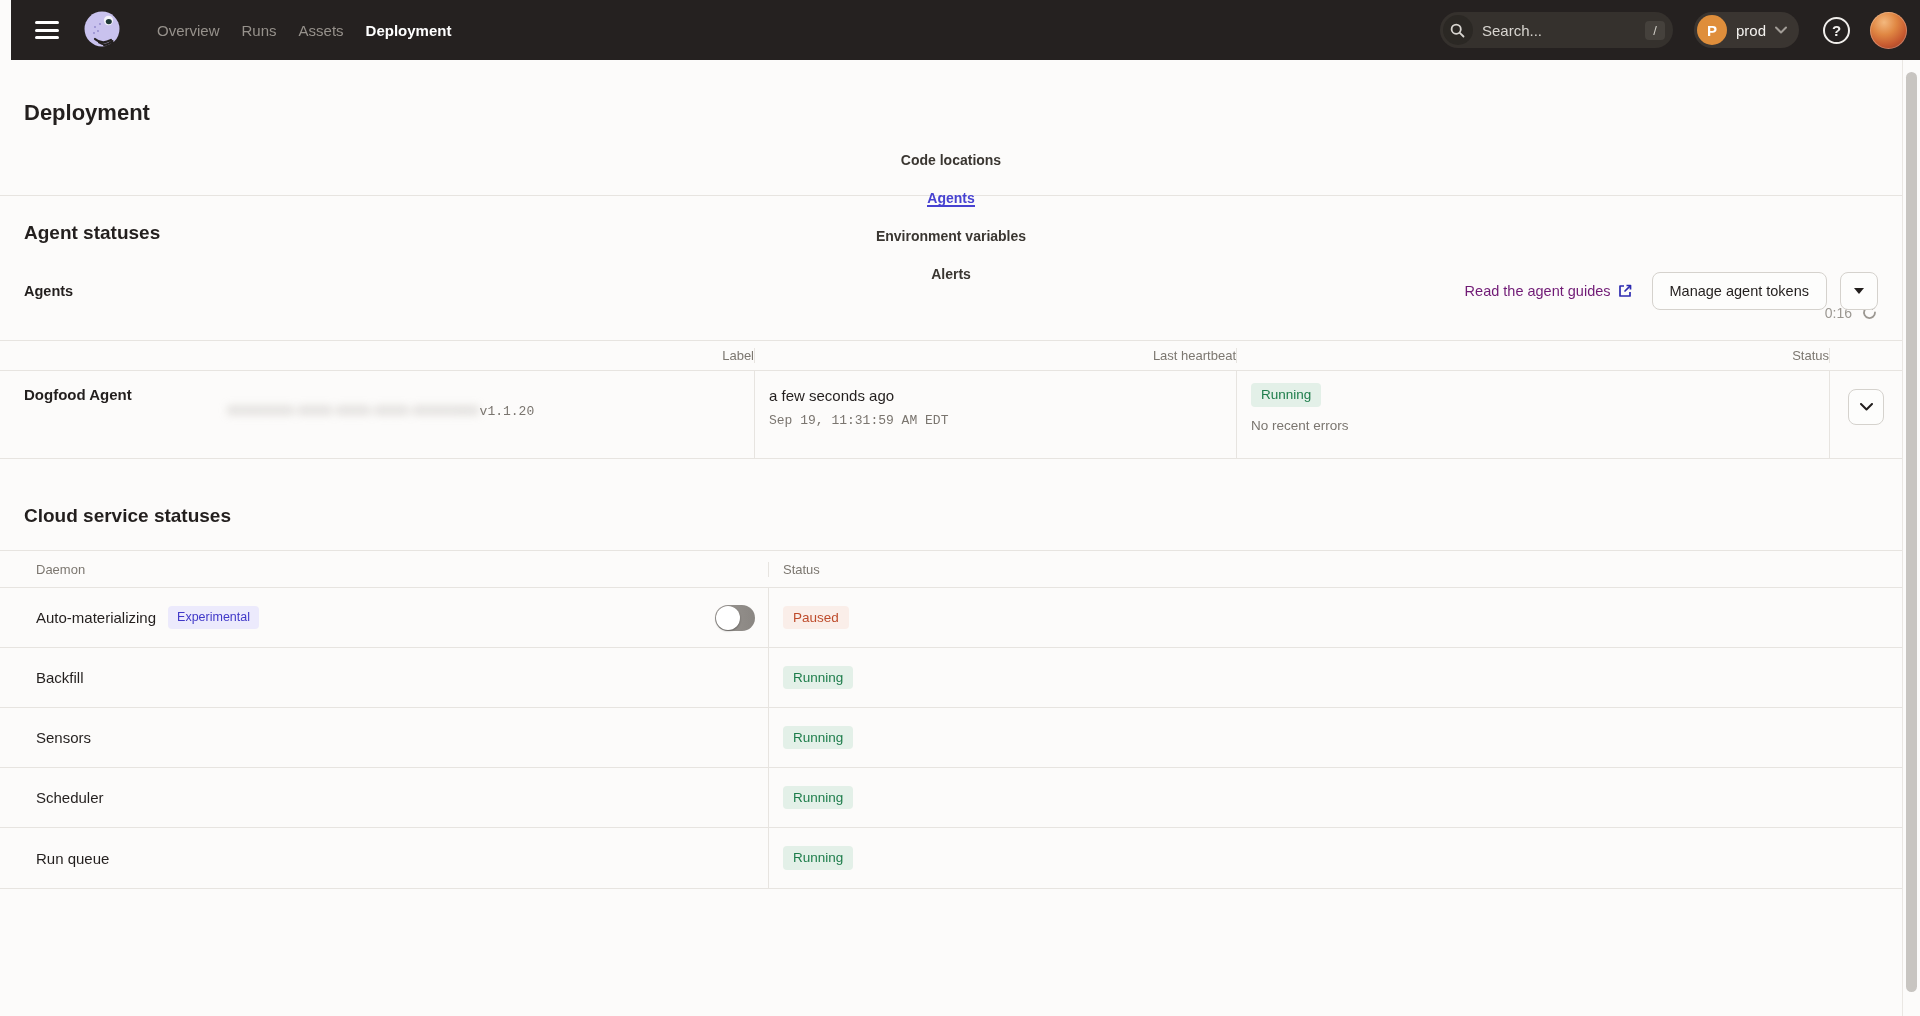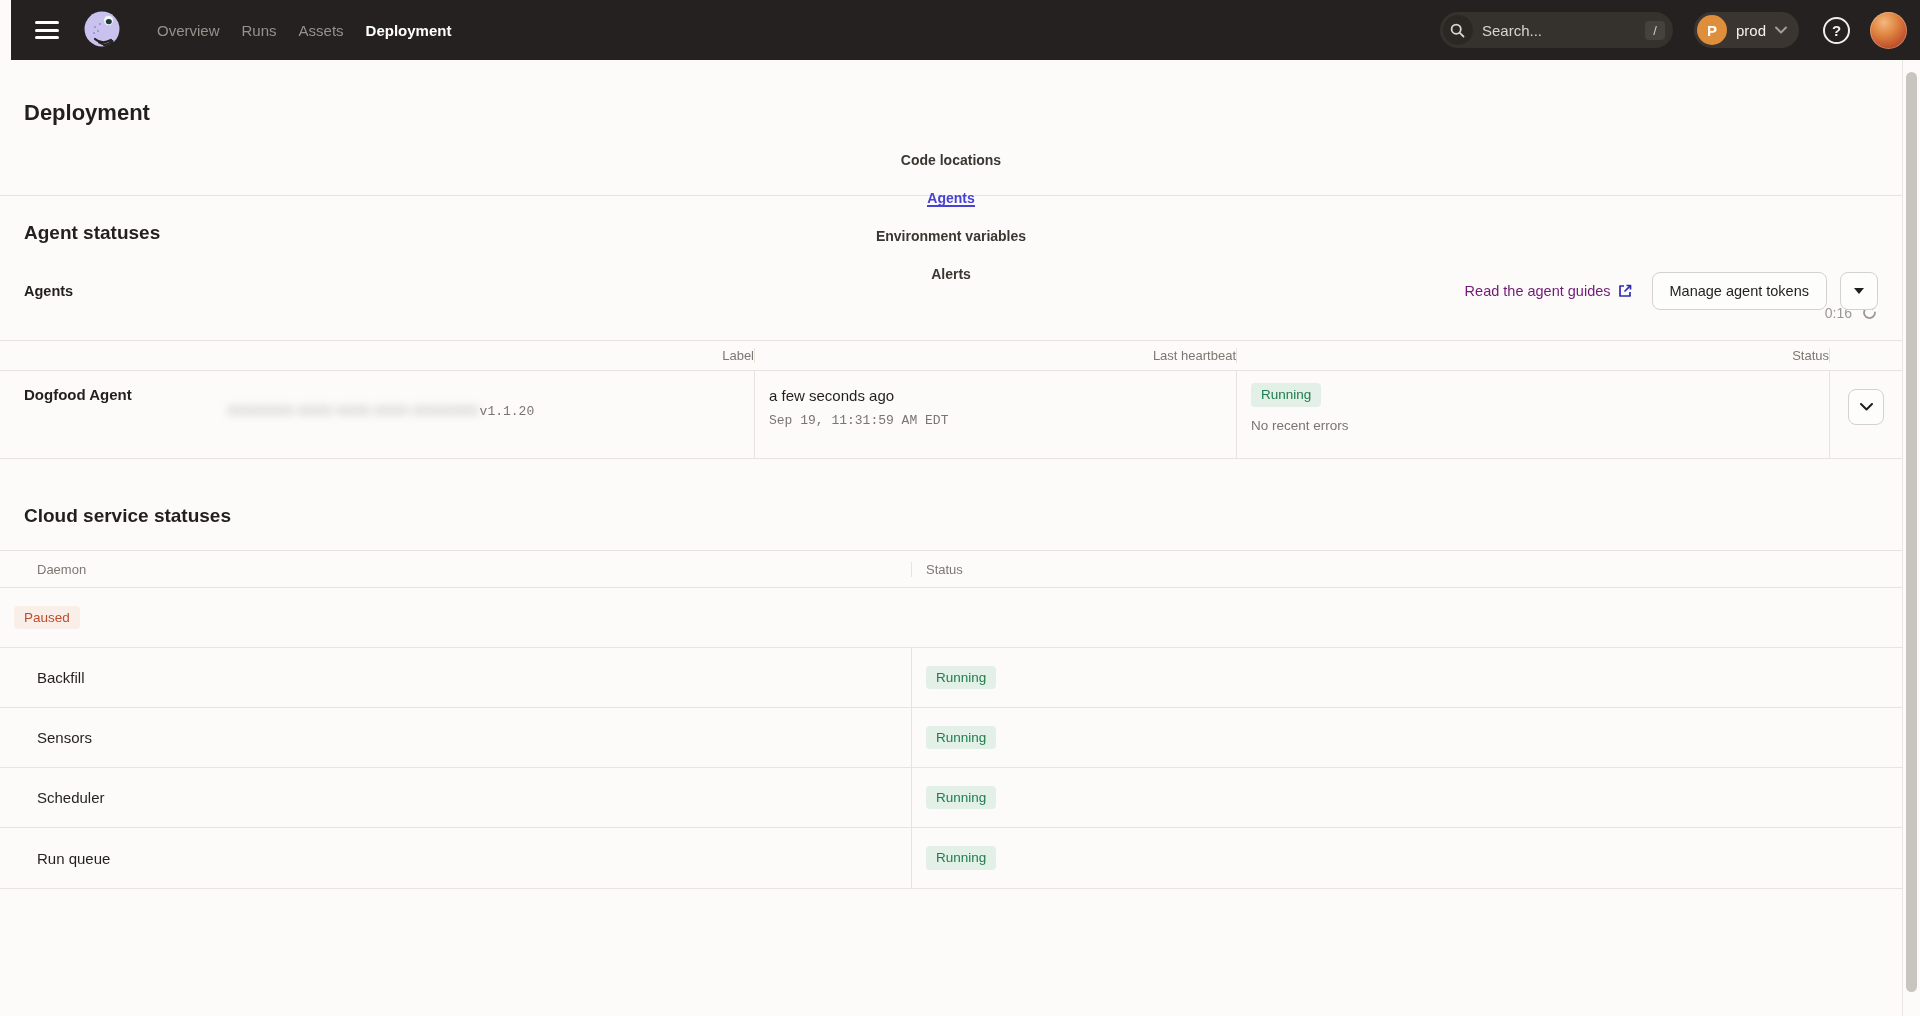--- a/index.html
+++ b/index.html
@@ -89,21 +89,21 @@
   .badge { display:inline-block; padding:5px 10px; border-radius:4px; font-size:13.5px; line-height:1; }
   .badge-green { background:#E3F0E8; color:#1E7D4B; }
   .badge-red { background:#FAEEE9; color:#BE4B2B; }
   .badge-purple { background:#ECEAFC; color:#4038C8; font-size:12.5px; padding:5px 9px; }
   .pad-top-12 { padding-top:12px; }
   .actions-inner { height:100%; display:flex; align-items:flex-start; justify-content:center; padding-top:18px; }
   .row-expand-btn { width:36px; height:36px; }
   
   .cloud-table { margin-top:23px; }
   .cloud-table .thead { height:37px; }
-  .c-daemon { width:899px; border-right:1px solid #E7E4E0; padding-left:24px; display:flex; align-items:center;margin-left:13px; }
+  .c-daemon { width:769px; border-right:1px solid #E7E4E0; padding-left:36px; display:flex; align-items:center; }
   .c-dstatus { flex:1; padding-left:14px; display:flex; align-items:center; }
   .cloud-table .trow { height:60px; border-bottom:1px solid #E7E4E0; }
   .cloud-table .trow:last-child { border-bottom:none; }
   .daemon-name { font-size:15px; }
   .daemon-badge { margin-left:12px; }
   .toggle { margin-left:auto; margin-right:13px; width:40px; height:26px; border-radius:13px; background:linear-gradient(90deg,#9B9793,#8A8682); position:relative; cursor:pointer; }
   .toggle .knob { position:absolute; top:1px; left:1px; width:24px; height:24px; border-radius:50%; background:#FFFFFF; box-shadow:0 1px 2px rgba(0,0,0,.35); }
   
   .scroll-track { position:absolute; top:60px; right:0; bottom:0; width:18px; background:#FCFBFA; border-left:1px solid #EAE7E3; }
   .scroll-thumb { position:absolute; top:12px; left:3px; width:11px; height:920px; border-radius:6px; background:#C8C5C1; cursor:pointer; }
@@ -236,20 +236,27 @@
 
   <h2 class="section-title" style="margin-top:46px;">Cloud service statuses</h2>
 
   <section class="table cloud-table">
     <div class="thead">
       <div class="cell c-daemon">Daemon</div>
       <div class="cell c-dstatus">Status</div>
     </div>
 
     <div class="trow">
+      <div class="cell c-daemon">
+        <span class="daemon-name">Auto-materializing</span>
+        <span class="badge badge-purple daemon-badge">Experimental</span>
+        <span class="toggle">
+            <span class="knob"></span>
+          </span>
+      </div>
       <div class="cell c-dstatus">
           <span class="badge badge-red">Paused</span>
         </div>
     </div>
 
     <div class="trow">
       <div class="cell c-daemon">
           <span class="daemon-name">Backfill</span>
         </div>
       <div class="cell c-dstatus">

